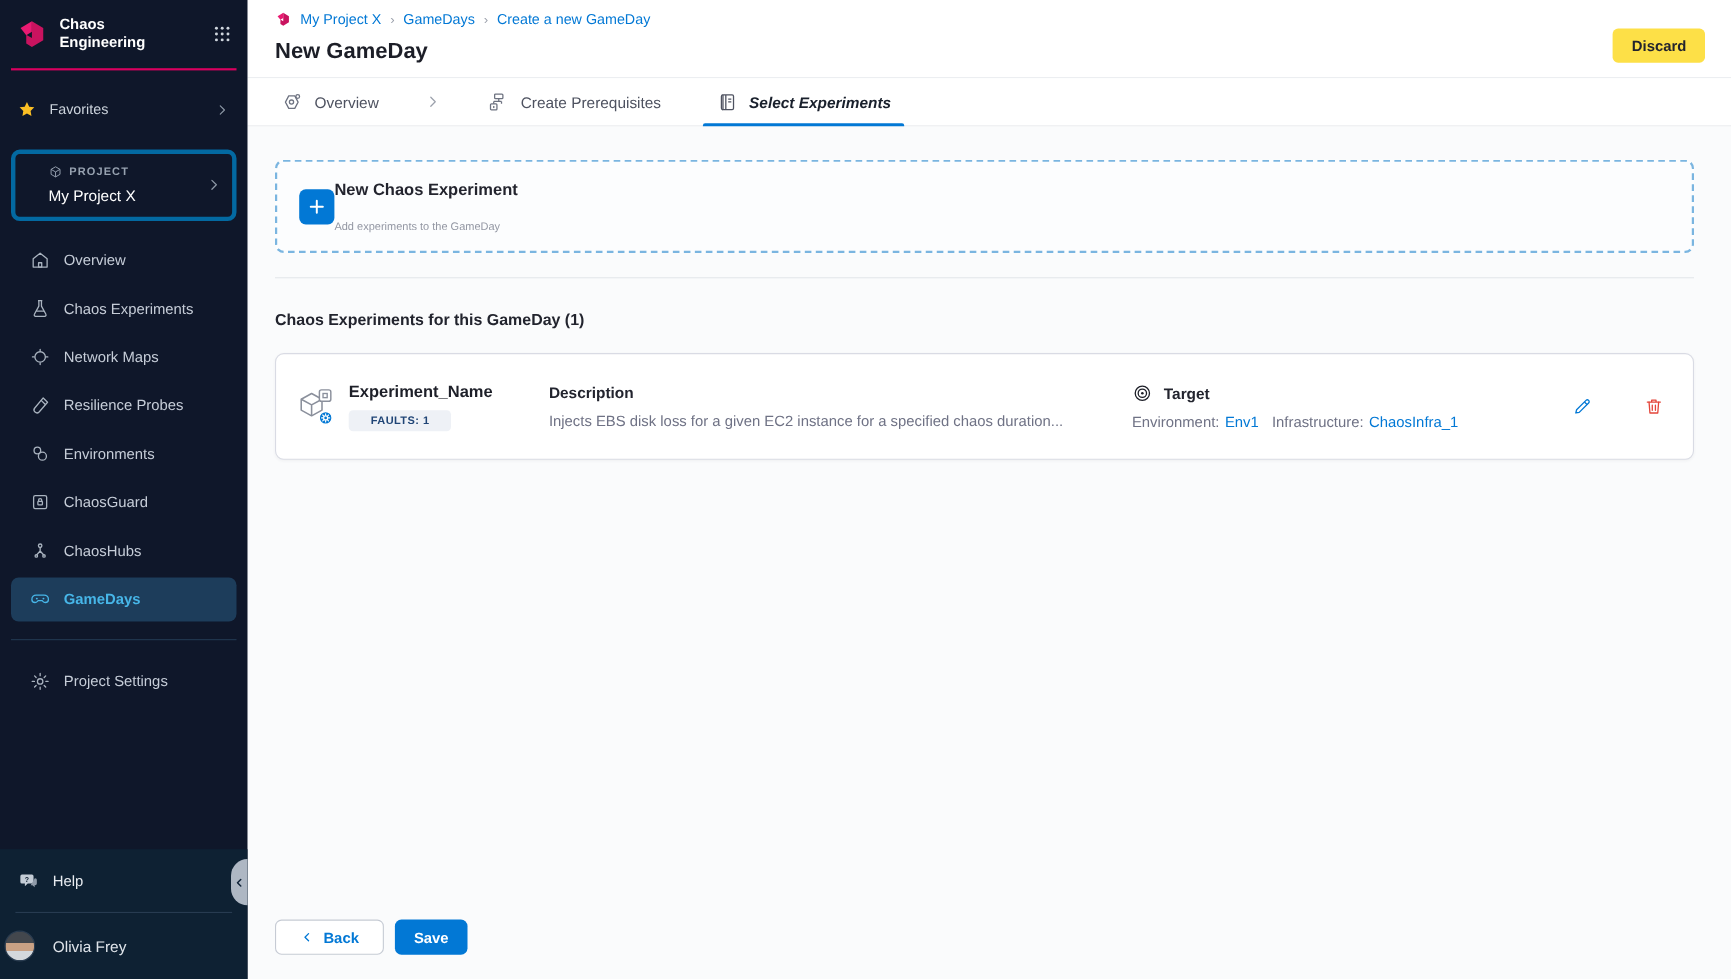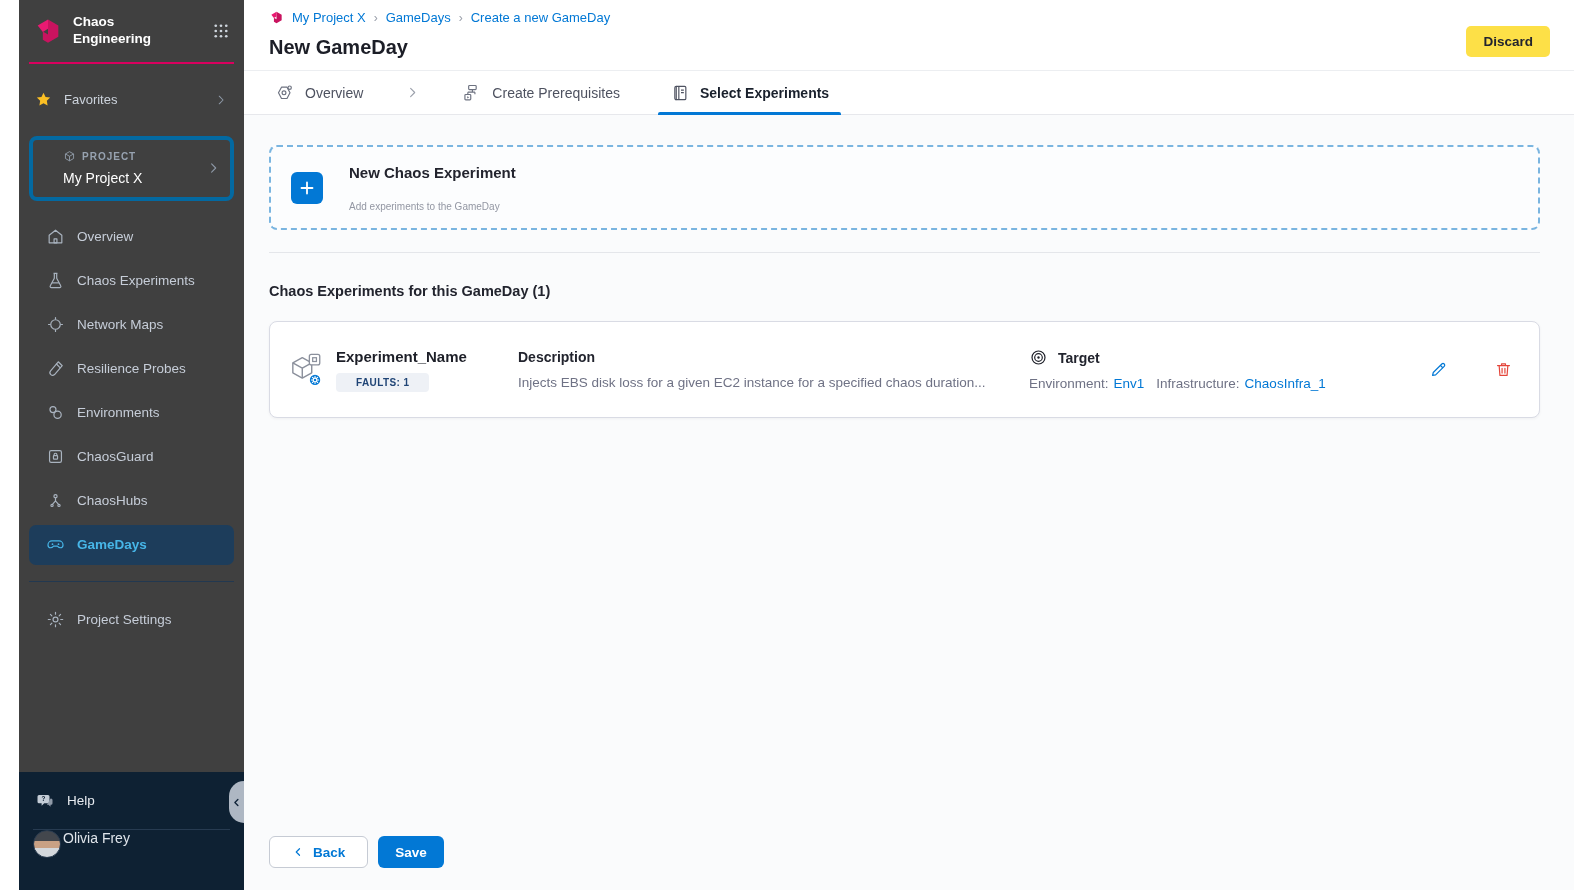--- a/index.html
+++ b/index.html
@@ -10,24 +10,23 @@
     background: #ffffff;
     overflow: hidden;
     color: #22242e;
   }
   svg { display: block; }
 
   
   .sidebar {
     position: relative;
     width: 225px; min-width: 225px; height: 100%;
-    background: #404040;
+    background: #0f172a;
     color: #c6cdd8;
     z-index: 2;
-    margin-left: 19px;
   }
   .logo-row { display: flex; align-items: center; padding: 14px 14px 10px 14px; }
   .logo-mark svg { width: 30px; height: 30px; }
   .logo-title {
     font-size: 13.5px; font-weight: bold; color: #ffffff;
     line-height: 1.25; margin-left: 10px; width: 96px;
   }
   .grid-icon { margin-left: auto; color: #cfd6de; cursor: pointer; }
   .grid-icon svg { width: 18px; height: 18px; }
   .pink-divider { height: 2px; background: #d9005f; margin: 4px 10px 0; }
@@ -70,22 +69,22 @@
   .nav-divider { height: 1px; background: #223850; margin: 16px 10px; }
 
   .sidebar-bottom { position: absolute; left: 0; right: 0; bottom: 0; background: #0e2133; }
   .help-row {
     display: flex; align-items: center; gap: 13px;
     height: 57px; padding: 0 17px; font-size: 13.5px; color: #e7ebf0; cursor: pointer;
   }
   .help-row svg { width: 18px; height: 18px; }
   .bottom-divider { height: 1px; background: #273b51; margin: 0 14px; }
   .user-row {
-    display: flex; align-items: flex-start; gap: 2px;
-    height: 60px; padding: 0 14px; font-size: 14px; color: #dfe4ea; cursor: pointer;
+    display: flex; align-items: center; gap: 16px;
+    height: 60px; padding: 0 4px; font-size: 14px; color: #dfe4ea; cursor: pointer;
   }
   .avatar {
     width: 28px; height: 28px; border-radius: 50%; overflow: hidden; flex: none;
     background: linear-gradient(180deg, #43474d 0%, #43474d 38%, #c9a184 38%, #c9a184 66%, #d4d8dc 66%);
     border: 1px solid #2a3c50;
   }
   .collapse-handle {
     position: absolute; right: 0; top: 781px;
     width: 15px; height: 42px;
     background: #aeb7c3; border-radius: 21px 0 0 21px;
@@ -124,28 +123,28 @@
   }
   .tab svg { width: 20px; height: 20px; color: #6d7280; }
   .tab.active { color: #19202c; font-weight: bold; }
   .tab.active svg { color: #4e5260; }
   .tab.active::after {
     content: ""; position: absolute; left: -6px; right: -6px; bottom: -1px;
     height: 3px; background: #0278d5; border-radius: 2px 2px 0 0;
   }
   .tab-sep { margin: 0 36px; color: #9ba0ab; }
   .tab-sep svg { width: 15px; height: 15px; }
-  .tab + .tab { margin-left: 38px; }
+  .tab + .tab { margin-left: 38px; font-style: italic; }
 
   .content { flex: 1; background: #fafbfc; padding: 0 34px 0 25px; position: relative; }
 
   .dashed-box {
     margin-top: 30px; height: 85px;
     border: 2px dashed #7ab5e0; border-radius: 8px; background: #fcfdfe;
-    display: flex; align-items: center; gap: 26px; padding: 0 20px;
+    display: flex; align-items: center; padding: 0 20px;
     cursor: pointer;
   }
   .plus-btn {
     width: 32px; height: 32px; border-radius: 6px; border: none;
     background: #0278d5; color: #ffffff; flex: none;
     display: flex; align-items: center; justify-content: center; cursor: pointer;
   }
   .plus-btn svg { width: 16px; height: 16px; }
   .nce-title { font-size: 15px; font-weight: bold; color: #23242e; }
   .nce-sub { font-size: 10px; color: #9397a3; margin-top: 20px; }

